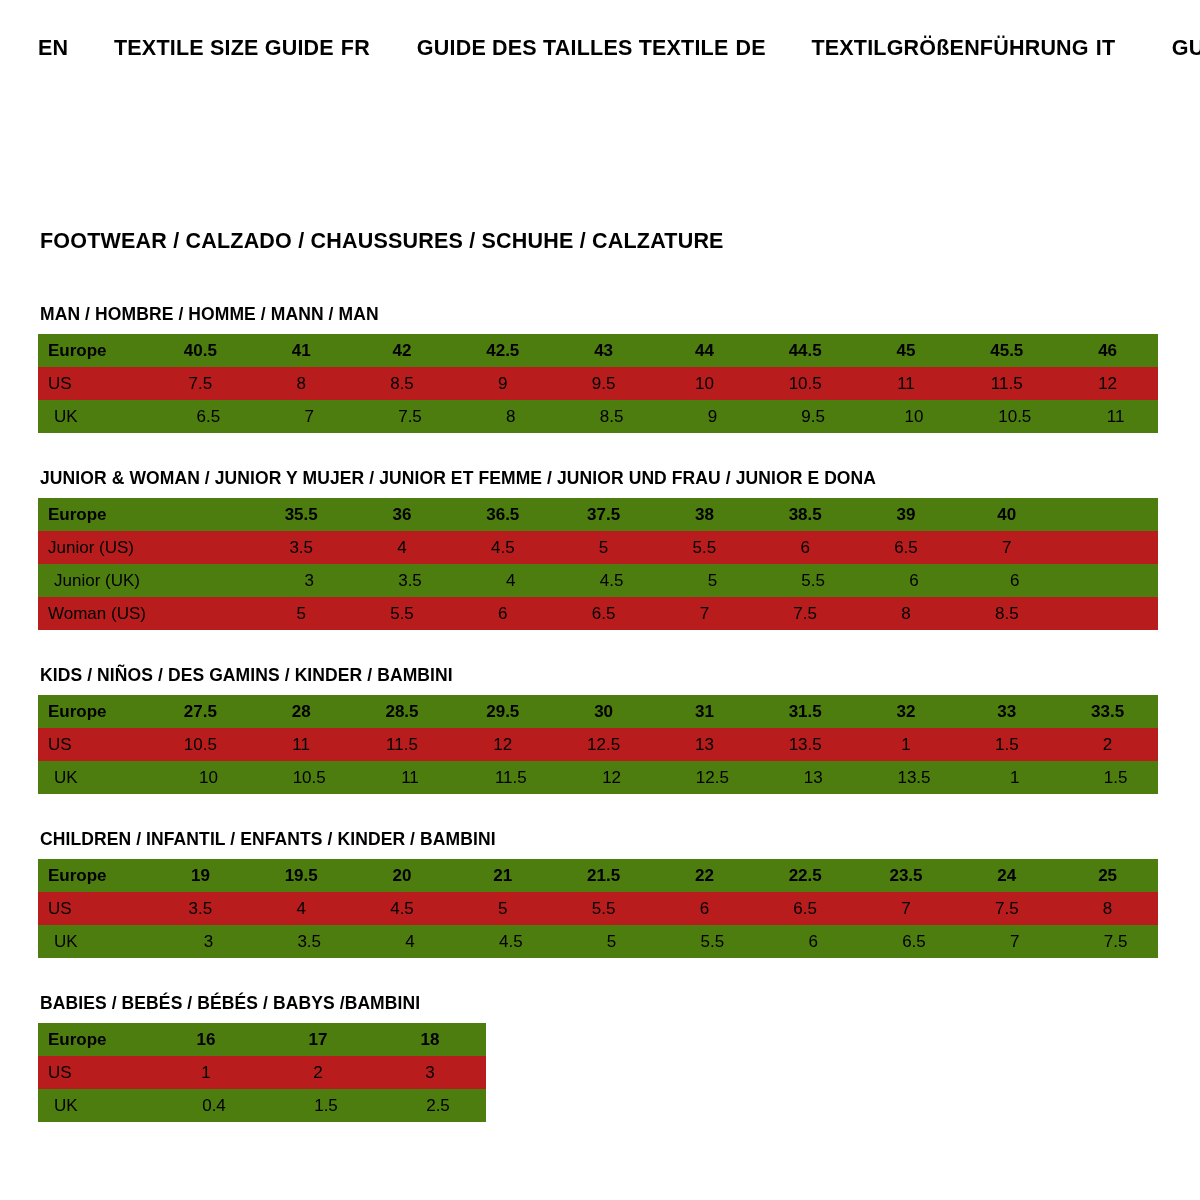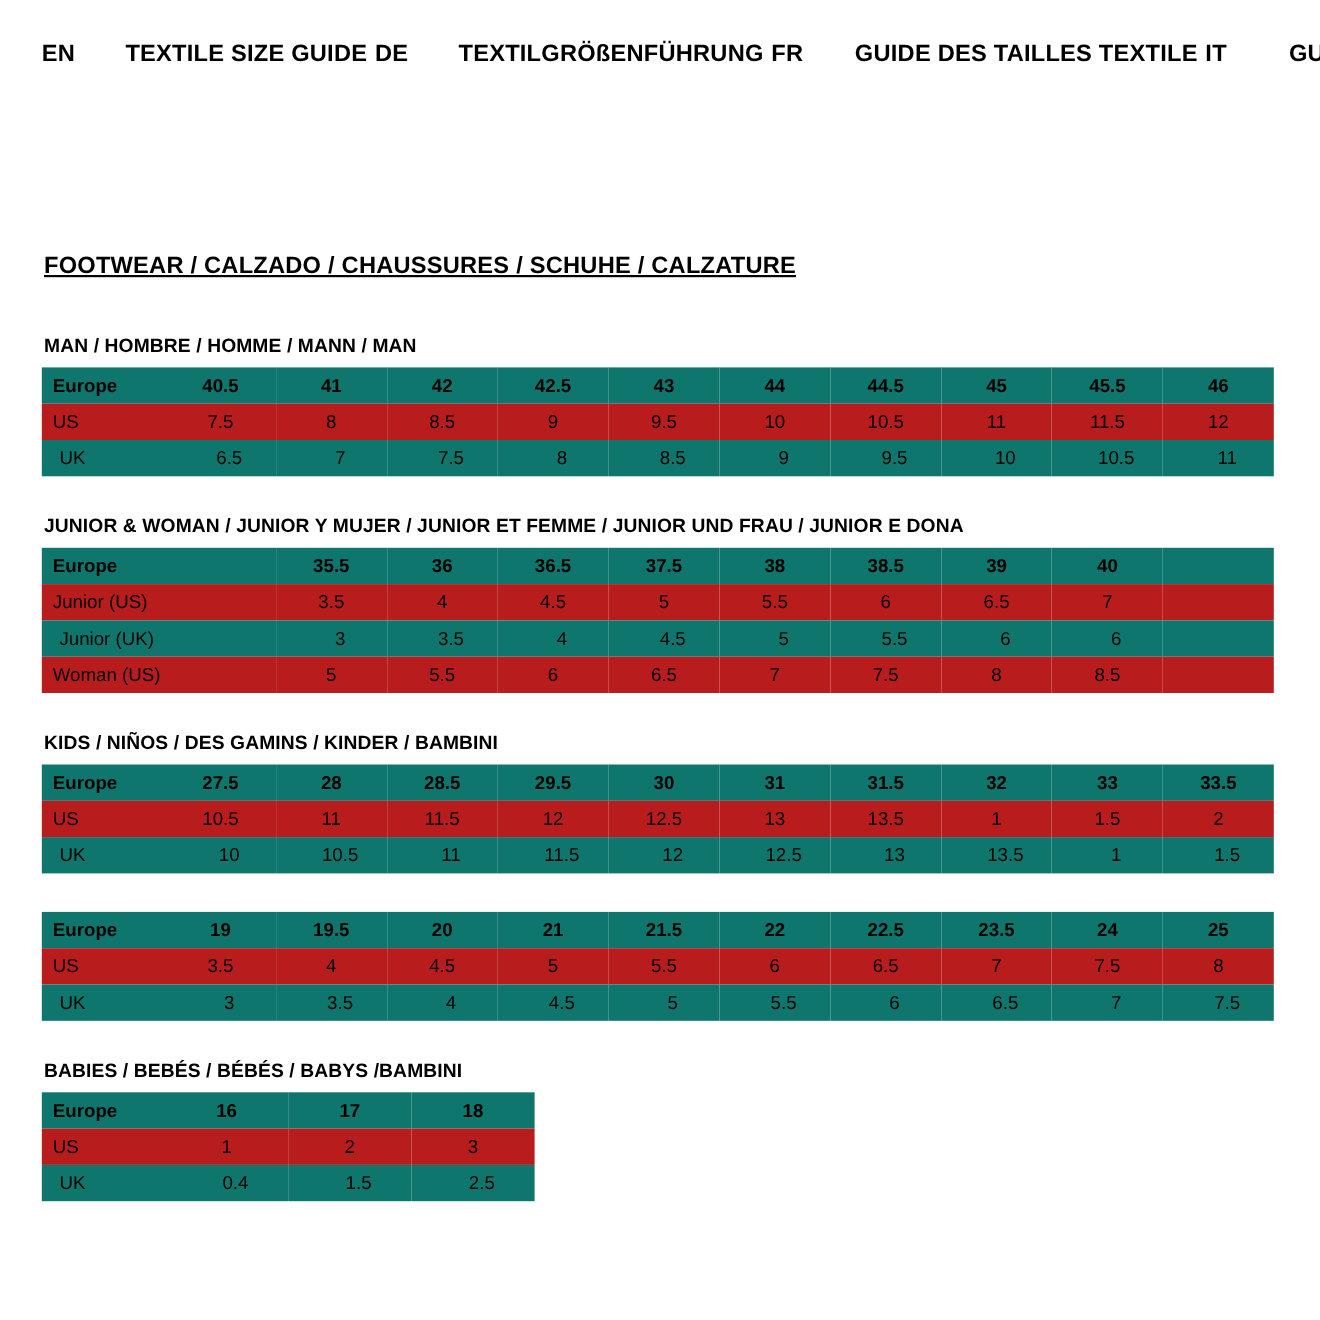--- a/index.html
+++ b/index.html
@@ -57,21 +57,20 @@
     padding-top: 16px;
     display: flex;
     justify-content: center;
   }
 
   .section-title {
     font-weight: bold;
     font-size: 21.5px;
     letter-spacing: 0.2px;
     margin: 0;
-    text-decoration: underline;
   }
   .footwear-title {
     margin-top: 44px;
     margin-left: 2px;
   }
 
   
   .table-block {
     margin-top: 0;
   }
@@ -95,47 +94,47 @@
     vertical-align: middle;
     padding: 0;
     font-weight: normal;
     white-space: nowrap;
   }
   td.label {
     text-align: left;
     padding-left: 10px;
   }
   tr.head td {
-    background: #0f766e;
+    background: #4d7c0f;
     font-weight: bold;
   }
-  tr.odd td { background: #0f766e; padding-left: 16px; }
+  tr.odd td { background: #4d7c0f; padding-left: 16px; }
   tr.even td { background: #b91c1c; }
 
   .spacer-group { height: 35px; }
   .spacer-top { height: 50px; }
 </style>
 </head>
 <body>
 
 <div class="page">
 
   <div class="header">
     <div class="lang-block">
       <div class="lang-row">
         <span class="lang-code">EN</span>
         <span class="lang-text">TEXTILE SIZE GUIDE</span>
       </div>
       <div class="lang-row">
+        <span class="lang-code">FR</span>
+        <span class="lang-text">GUIDE DES TAILLES TEXTILE</span>
+      </div>
+      <div class="lang-row">
         <span class="lang-code">DE</span>
         <span class="lang-text">TEXTILGRÖßENFÜHRUNG</span>
-      </div>
-      <div class="lang-row">
-        <span class="lang-code">FR</span>
-        <span class="lang-text">GUIDE DES TAILLES TEXTILE</span>
       </div>
       <div class="lang-row">
         <span class="lang-code">IT</span>
         <span class="lang-text">GUIDA ALLE TAGLIE TESSILI</span>
       </div>
     </div>
 
     <div class="shoe-wrap">
       <svg width="345" height="135" viewBox="0 0 345 135">
         <path fill="#000000" d="M168 6 C150 2 132 16 120 34 C108 52 96 66 76 74 C54 83 28 86 14 92 C4 96 0 102 0 110 L0 126 C0 131 3 134 9 134 L250 134 C290 134 322 126 336 112 C344 104 345 94 340 86 C332 72 312 62 288 52 C262 41 238 30 220 20 C202 10 184 9 168 6 Z"></path>
@@ -341,20 +340,21 @@
         <td>1</td>
         <td>1.5</td>
       </tr>
     </tbody>
       </table>
   </div>
 
   <div class="spacer-group"></div>
 
   <div class="table-block">
+    <div class="group-title">CHILDREN / INFANTIL / ENFANTS / KINDER / BAMBINI</div>
     <table class="full">
       <colgroup>
         <col style="width:112px">
           <col style="width:100.8px">
           <col style="width:100.8px">
           <col style="width:100.8px">
           <col style="width:100.8px">
         <col style="width:100.8px">
           <col style="width:100.8px">
           <col style="width:100.8px">

